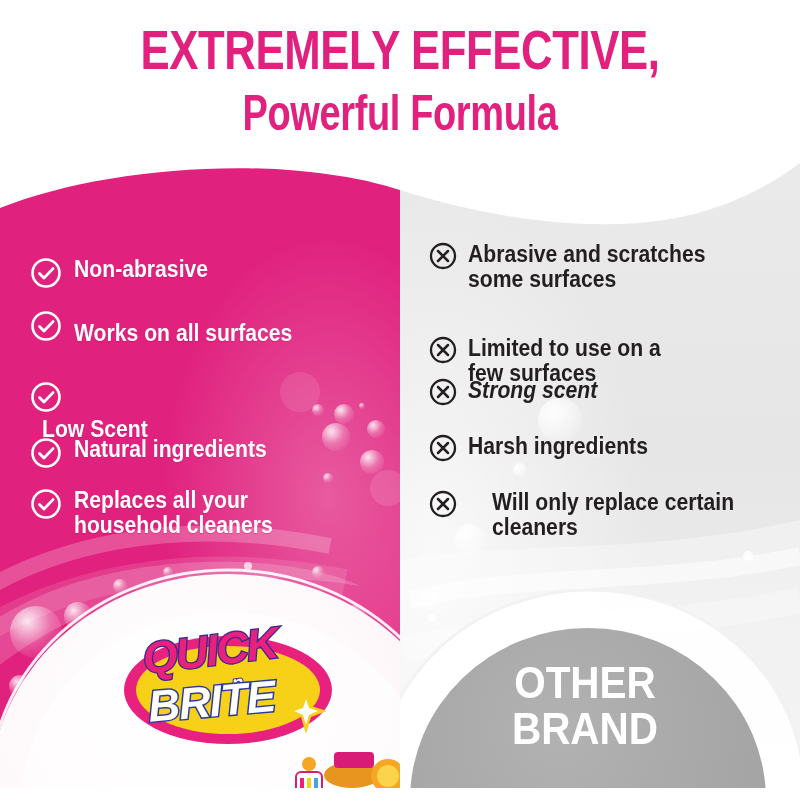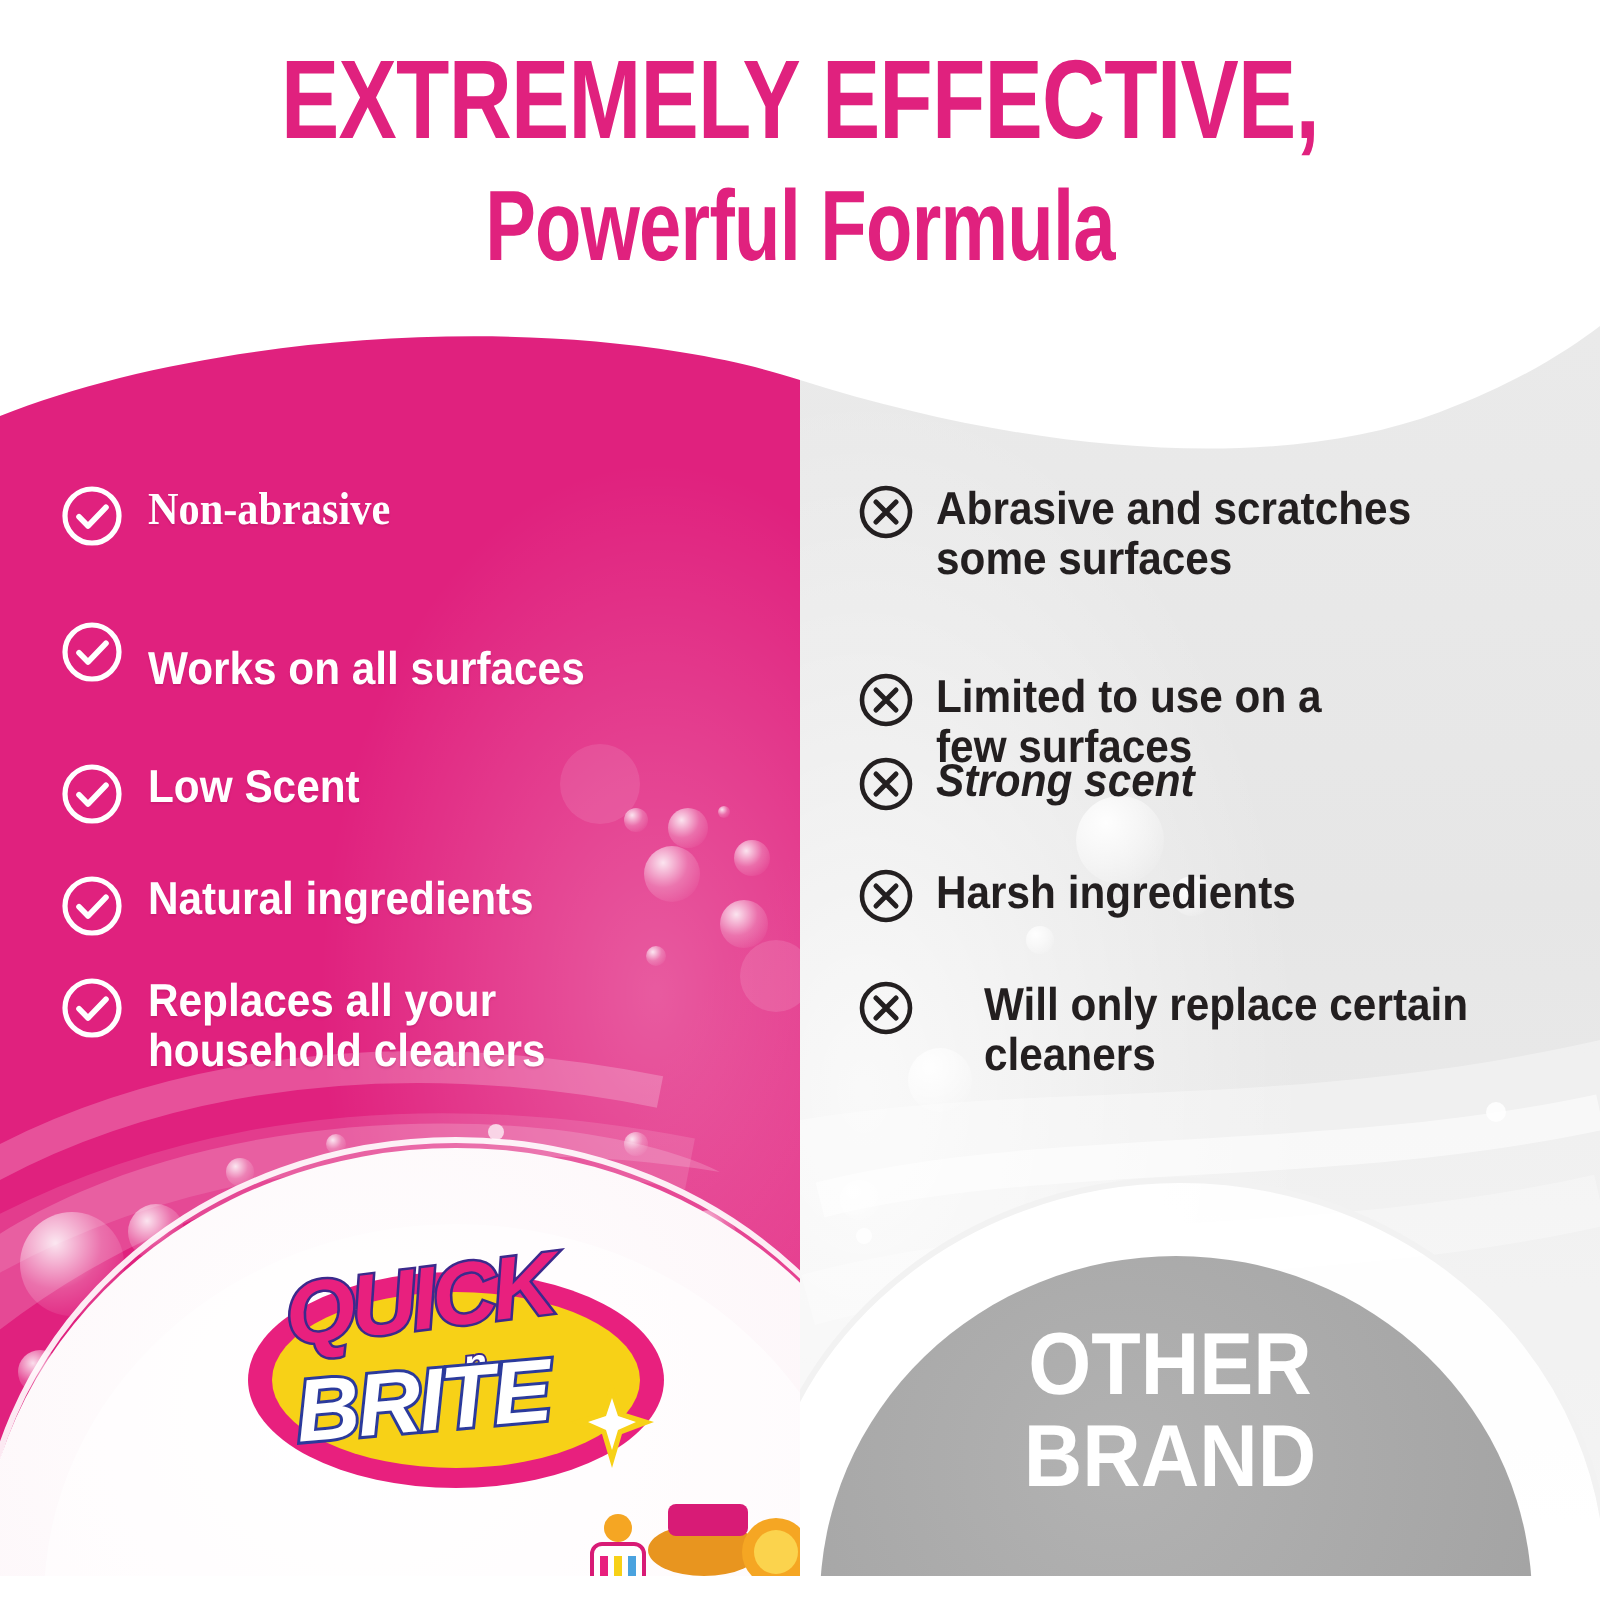--- a/index.html
+++ b/index.html
@@ -270,41 +270,41 @@
     </g>
   </svg>
 
   <div class="headline">
     <span class="l1">EXTREMELY EFFECTIVE,</span>
     <span class="l2">Powerful Formula</span>
   </div>
 
   <div class="col col-left">
 
-    <div class="row" style="top:10px;left:30px;width:360px;font-family:Liberation Serif, serif;">
+    <div class="row" style="top:25px;left:30px;width:360px;">
       <span class="ico">
         <svg width="32" height="32" viewBox="0 0 32 32">
           <circle cx="16" cy="16" r="13.5" fill="none" stroke="#ffffff" stroke-width="2.6"></circle>
           <path d="M9.5,16.4 L14,21 L23,11.6" fill="none" stroke="#ffffff" stroke-width="2.8" stroke-linecap="round" stroke-linejoin="round"></path>
         </svg>
       </span>
       <span class="txt">Non-abrasive</span>
     </div>
 
     <div class="row" style="top:78px;left:30px;width:360px;align-items:flex-end;">
       <span class="ico">
         <svg width="32" height="32" viewBox="0 0 32 32">
           <circle cx="16" cy="16" r="13.5" fill="none" stroke="#ffffff" stroke-width="2.6"></circle>
           <path d="M9.5,16.4 L14,21 L23,11.6" fill="none" stroke="#ffffff" stroke-width="2.8" stroke-linecap="round" stroke-linejoin="round"></path>
         </svg>
       </span>
       <span class="txt">Works on all surfaces</span>
     </div>
 
-    <div class="row" style="top:149px;left:30px;width:360px;">
+    <div class="row" style="top:149px;left:30px;width:360px;flex-direction:column;">
       <span class="ico">
         <svg width="32" height="32" viewBox="0 0 32 32">
           <circle cx="16" cy="16" r="13.5" fill="none" stroke="#ffffff" stroke-width="2.6"></circle>
           <path d="M9.5,16.4 L14,21 L23,11.6" fill="none" stroke="#ffffff" stroke-width="2.8" stroke-linecap="round" stroke-linejoin="round"></path>
         </svg>
       </span>
       <span class="txt">Low Scent</span>
     </div>
 
     <div class="row" style="top:205px;left:30px;width:360px;">

